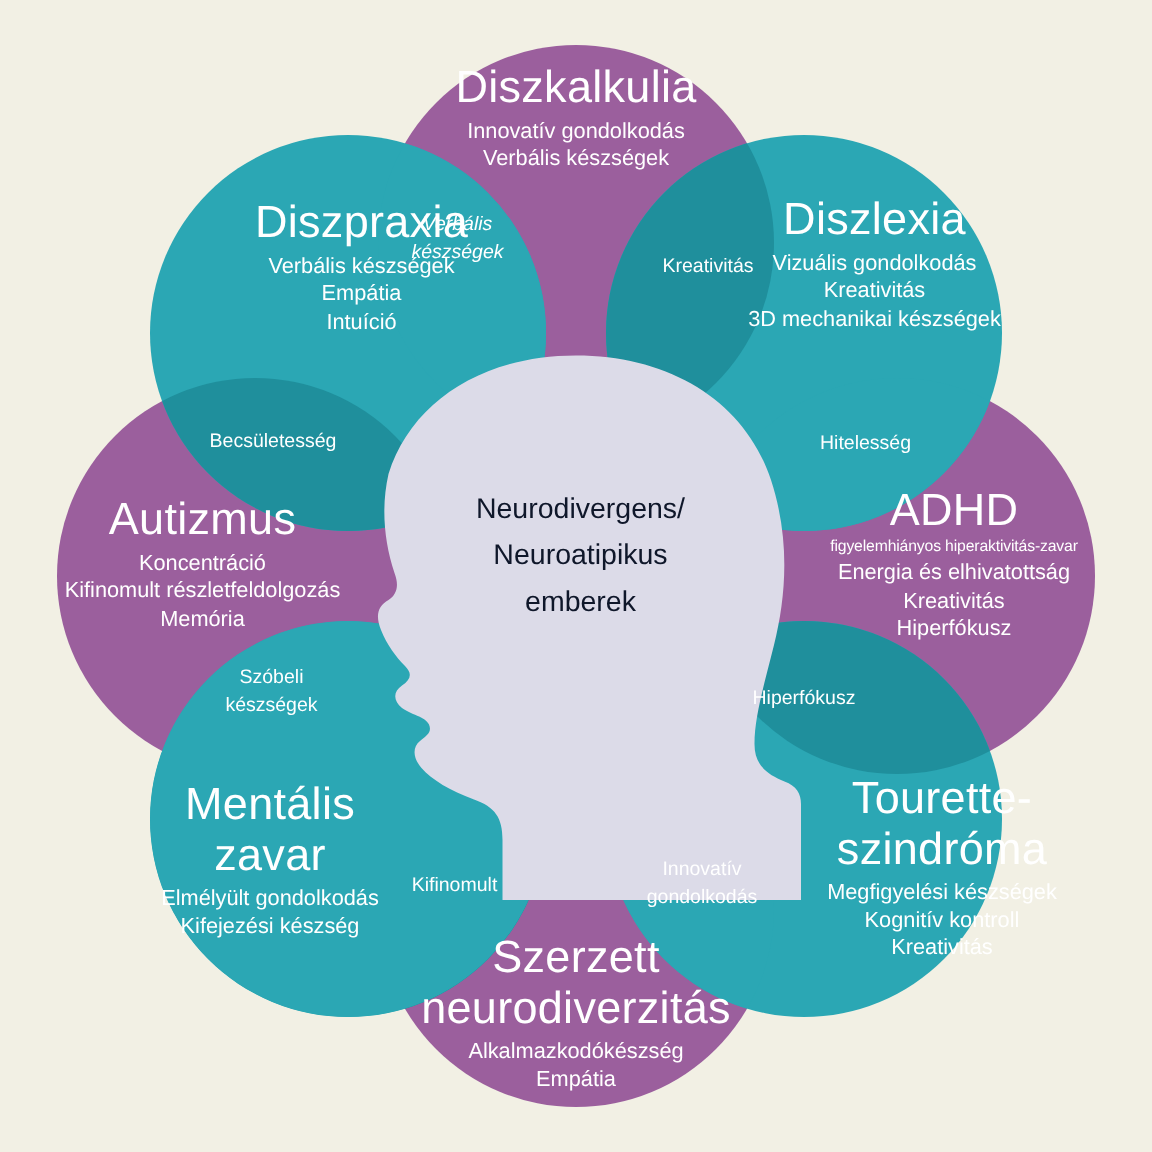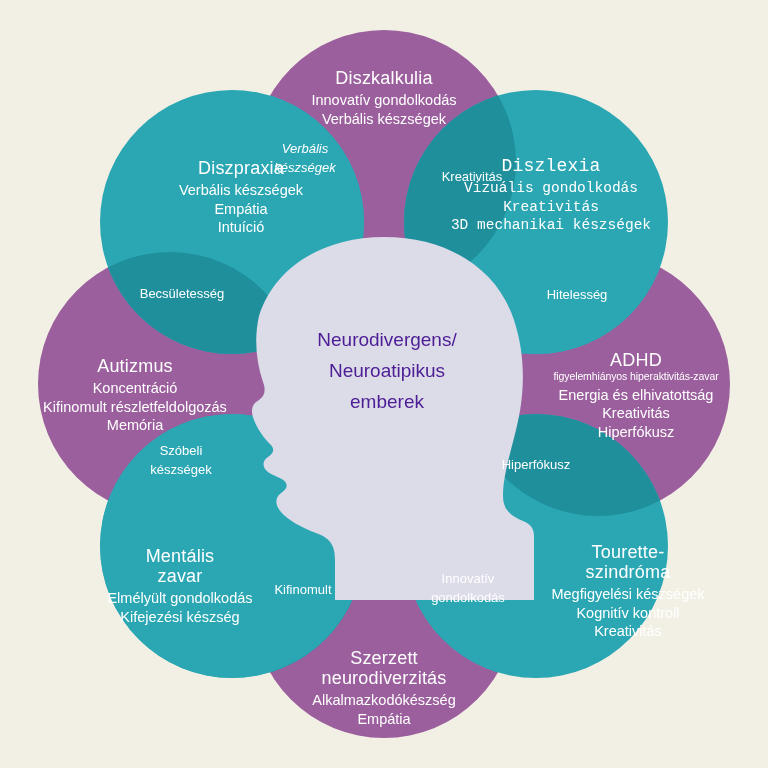--- a/index.html
+++ b/index.html
@@ -17,25 +17,24 @@
   .petal-label{
     position:absolute;
     color:#ffffff;
     text-align:center;
     line-height:1.12;
     pointer-events:none;
     -webkit-font-smoothing:antialiased;
   }
   .petal-title{
     display:block;
-    font-size:18px;
+    font-size:30px;
     font-weight:400;
     letter-spacing:.2px;
     margin-bottom:3px;
-    margin-top:26px;
   }
   .petal-sub{
     display:block;
     font-size:10.5px;
     font-weight:400;
     margin-top:-2px;
     margin-bottom:3px;
     letter-spacing:-.1px;
   }
   .petal-traits{display:block;font-size:14.5px;line-height:1.28;}
@@ -44,21 +43,21 @@
     position:absolute;
     color:#ffffff;
     text-align:center;
     font-size:13px;
     line-height:1.45;
     pointer-events:none;
   }
 
   .center-label{
     position:absolute;
-    color:#4c1d95;
+    color:#0f172a;
     text-align:center;
     font-size:19px;
     line-height:1.62;
     pointer-events:none;
   }
 </style>
 </head>
 <body>
 
 <div id="stage">
@@ -171,21 +170,21 @@
   <div class="layer">
 
     <div class="petal-label" style="left:264px;top:42px;width:240px;">
       <span class="petal-title">Diszkalkulia</span>
       <span class="petal-traits">
         <span>Innovatív gondolkodás</span><br>
         <span>Verbális készségek</span>
       </span>
     </div>
 
-    <div class="petal-label" style="left:406px;top:130px;width:290px;font-family:Liberation Mono, monospace;">
+    <div class="petal-label" style="left:438px;top:130px;width:290px;">
       <span class="petal-title">Diszlexia</span>
       <span class="petal-traits">
         <span>Vizuális gondolkodás</span><br>
         <span>Kreativitás</span><br>
         <span>3D mechanikai készségek</span>
       </span>
     </div>
 
     <div class="petal-label" style="left:508px;top:324px;width:256px;">
       <span class="petal-title">ADHD</span>

